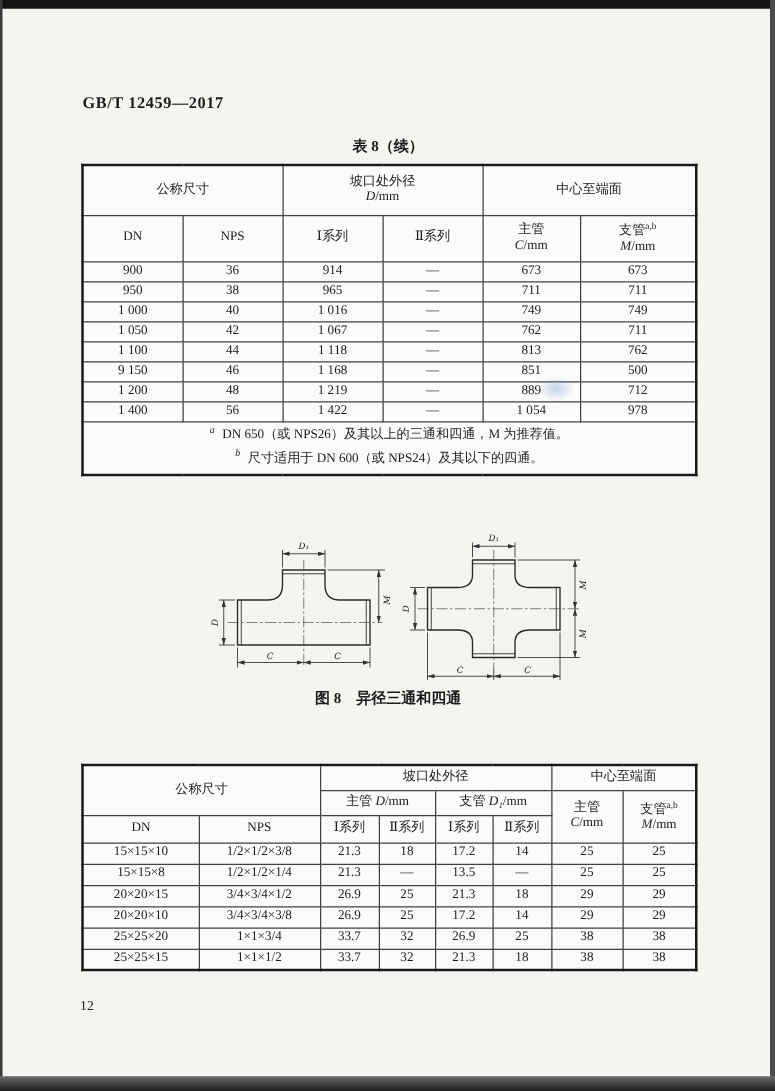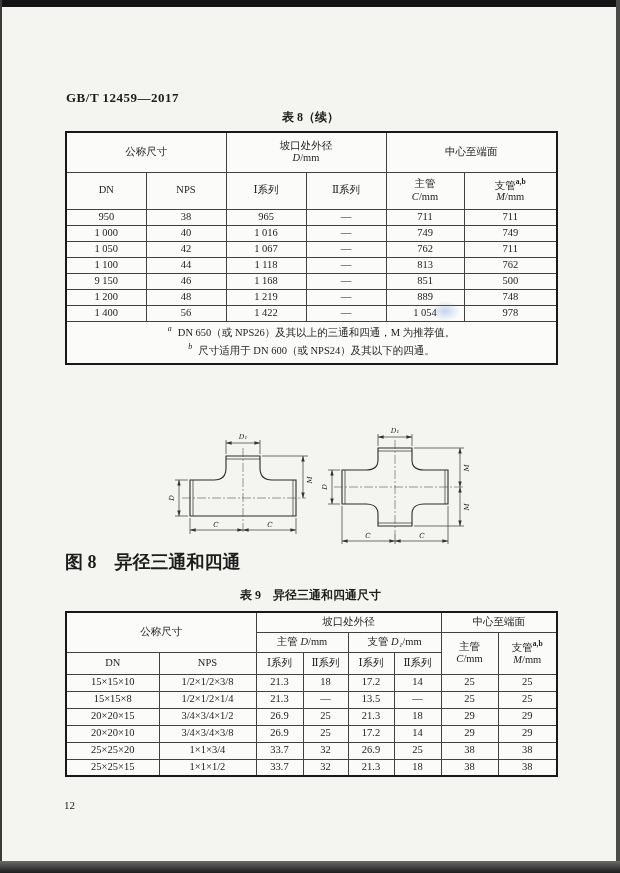--- a/index.html
+++ b/index.html
@@ -3,36 +3,36 @@
 <meta charset="utf-8">
 <style>
   html,body{margin:0;padding:0;}
   .frame{position:relative;width:620px;height:873px;background:#f4f4f1;overflow:hidden;
          font-family:"Liberation Serif","DejaVu Serif",serif;color:#1c1c1c;}
   .band-top{position:absolute;left:0;top:0;width:620px;height:7px;background:#141414;}
   .band-bottom{position:absolute;left:0;bottom:0;width:620px;height:12px;background:linear-gradient(#6a6a6a,#1c1c1c);}
   .band-left{position:absolute;left:0;top:0;width:2px;height:873px;background:#3a3a3a;}
   .band-right{position:absolute;right:0;top:0;width:4px;height:873px;background:#4a4a48;}
   .abs{position:absolute;}
-  .doc-num{left:66px;top:90px;font-size:13px;font-weight:bold;letter-spacing:.5px;}
+  .doc-num{left:66px;top:74px;font-size:13px;font-weight:bold;letter-spacing:.5px;}
   .tbl-title{left:65px;top:109px;width:491px;text-align:center;font-size:12px;font-weight:bold;}
-  .fig-caption{left:65px;top:550px;width:491px;text-align:left;font-size:18px;font-weight:bold;}
+  .fig-caption{left:65px;top:550px;width:491px;text-align:center;font-size:12px;font-weight:bold;}
   .t9-title{left:65px;top:587px;width:491px;text-align:center;font-size:12px;font-weight:bold;}
   .page-num{left:64px;top:799px;font-size:11px;}
   table.t{border-collapse:collapse;table-layout:fixed;position:absolute;background:#fbfbf9;
           border:2px solid #191919;}
   table.t td{border:1px solid #414141;text-align:center;vertical-align:middle;padding:0;
              font-size:10.5px;line-height:1.15;overflow:hidden;}
   td.hd{font-size:11px;}
   tr.hr1{height:40px;} tr.hr2{height:37px;} tr.dr{height:16px;}
   tr.h20{height:20px;} tr.h22{height:22px;} tr.d17{height:17px;}
   td.fn-cell{text-align:left;vertical-align:top;padding:5px 0 0 14px;height:41px;font-size:10.5px;}
   .fn-line{margin-bottom:3px;}
   .fn-line sup{font-size:8px;margin-right:6px;font-style:italic;}
-  sup.mk{font-size:7.5px;font-weight:bold;}
+  sup.mk{font-size:7.5px;}
   i.v{font-style:italic;}
   .blob{position:absolute;left:430px;top:301px;width:30px;height:20px;border-radius:50%;
         background:radial-gradient(ellipse at center, rgba(110,150,215,.38), rgba(110,150,215,0) 70%);}
   svg text{font-family:"DejaVu Serif","Liberation Serif",serif;font-size:7px;font-style:italic;fill:#222;}
   svg .ln{stroke:#2a2a2a;fill:none;stroke-width:1.1;}
   svg .thin{stroke:#2a2a2a;fill:none;stroke-width:.7;}
   svg .cl{stroke:#555;fill:none;stroke-width:.6;stroke-dasharray:9 2 2 2;}
   svg .dim{stroke:#333;fill:none;stroke-width:.7;}
 </style>
 </head>
@@ -73,20 +73,28 @@
       <td class="hd">
         <div>主管</div>
         <div><i class="v">C</i><span>/mm</span></div>
       </td>
       <td class="hd">
         <div><span>支管</span><sup class="mk">a,b</sup></div>
         <div><i class="v">M</i><span>/mm</span></div>
       </td>
     </tr>
     <tr class="dr">
+          <td>900</td>
+          <td>36</td>
+          <td>914</td>
+          <td>—</td>
+          <td>673</td>
+          <td>673</td>
+        </tr>
+    <tr class="dr">
           <td>950</td>
           <td>38</td>
           <td>965</td>
           <td>—</td>
           <td>711</td>
           <td>711</td>
         </tr>
     <tr class="dr">
           <td>1 000</td>
           <td>40</td>
@@ -118,21 +126,21 @@
           <td>—</td>
           <td>851</td>
           <td>500</td>
         </tr>
     <tr class="dr">
           <td>1 200</td>
           <td>48</td>
           <td>1 219</td>
           <td>—</td>
           <td>889</td>
-          <td>748</td>
+          <td>712</td>
         </tr>
     <tr class="dr">
           <td>1 400</td>
           <td>56</td>
           <td>1 422</td>
           <td>—</td>
           <td>1 054</td>
           <td>978</td>
         </tr>
     <tr>
@@ -208,21 +216,20 @@
     <line class="dim" x1="126" y1="82" x2="126" y2="120"></line>
     <line class="dim" x1="73" y1="110" x2="73" y2="120"></line>
     <line class="dim" x1="20" y1="117" x2="73" y2="117" marker-start="url(#car)" marker-end="url(#car)"></line>
     <line class="dim" x1="73" y1="117" x2="126" y2="117" marker-start="url(#car)" marker-end="url(#car)"></line>
     <text x="46" y="114" text-anchor="middle">C</text>
     <text x="100" y="114" text-anchor="middle">C</text>
   </svg>
 
   <div class="abs fig-caption">图 8　异径三通和四通</div>
 
-  <div class="abs t9-title">表 9　异径三通和四通尺寸</div>
 
   <table class="t" style="left:65px;top:611px;width:491px;">
     <colgroup>
         <col style="width:93px">
         <col style="width:97px">
         <col style="width:47px">
         <col style="width:45px">
         <col style="width:46px">
         <col style="width:47px">
         <col style="width:57px">

